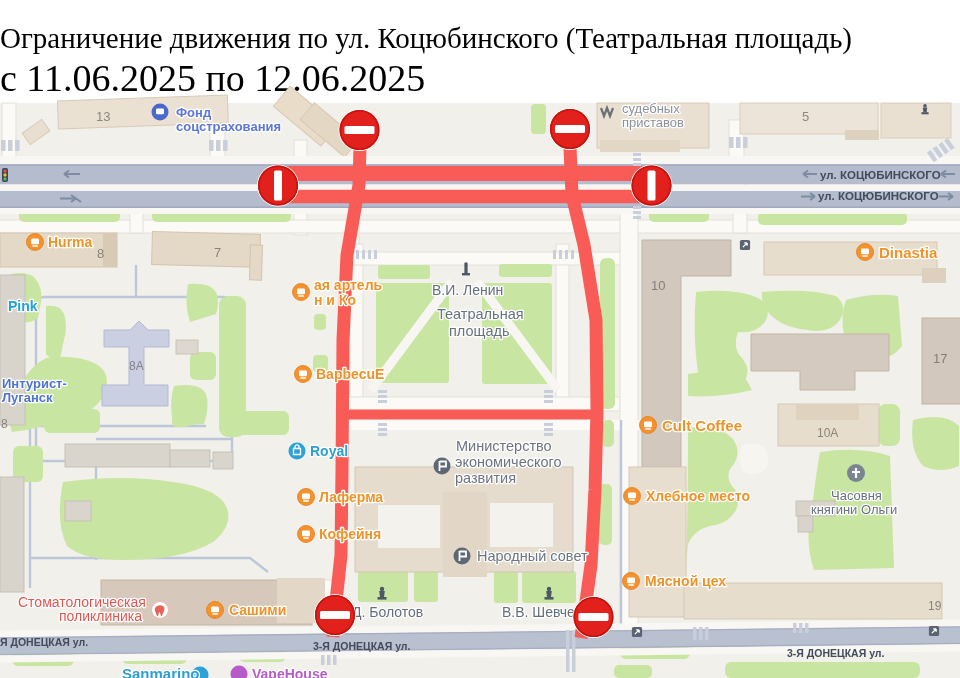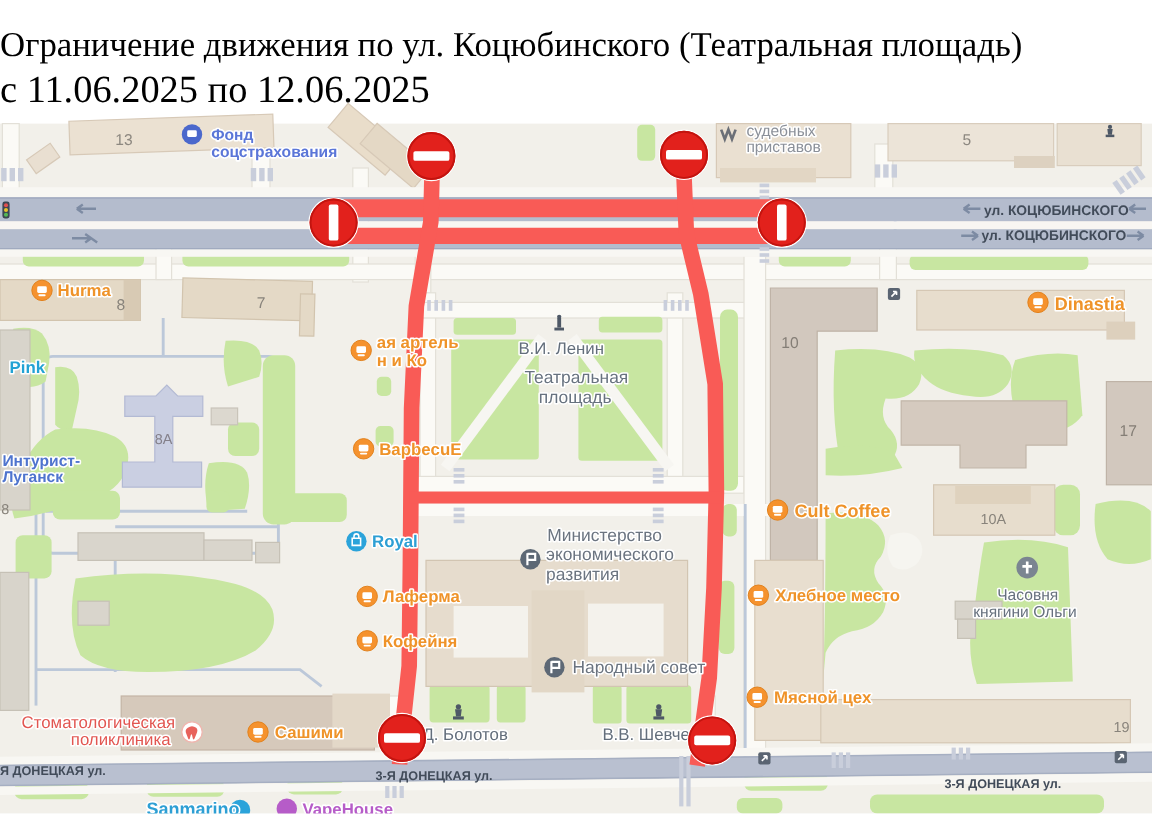--- a/index.html
+++ b/index.html
@@ -1,17 +1,17 @@
 <!DOCTYPE html>
 <html><head>
 <meta charset="utf-8">
 <style>
   html,body{margin:0;padding:0;background:#ffffff;width:960px;height:678px;overflow:hidden}
   .t1{position:absolute;top:22px;left:0;width:960px;font-size:29px;}
-  .t2{position:absolute;top:56px;left:0;width:960px;font-size:32px;}
+  .t2{position:absolute;top:56px;left:0;width:960px;font-size:38px;}
   svg text{font-family:"Liberation Sans",sans-serif;}
   .halo2{paint-order:stroke fill;stroke:#ffffff;stroke-width:2.6px;stroke-linejoin:round;}
 </style>
 </head>
 <body>
 
 <div class="t1">Ограничение движения по ул. Коцюбинского (Театральная площадь)</div>
 
 <div class="t2">с 11.06.2025 по 12.06.2025</div>
 <svg width="960" height="678" viewBox="0 0 960 678" style="position:absolute;left:0;top:0">

